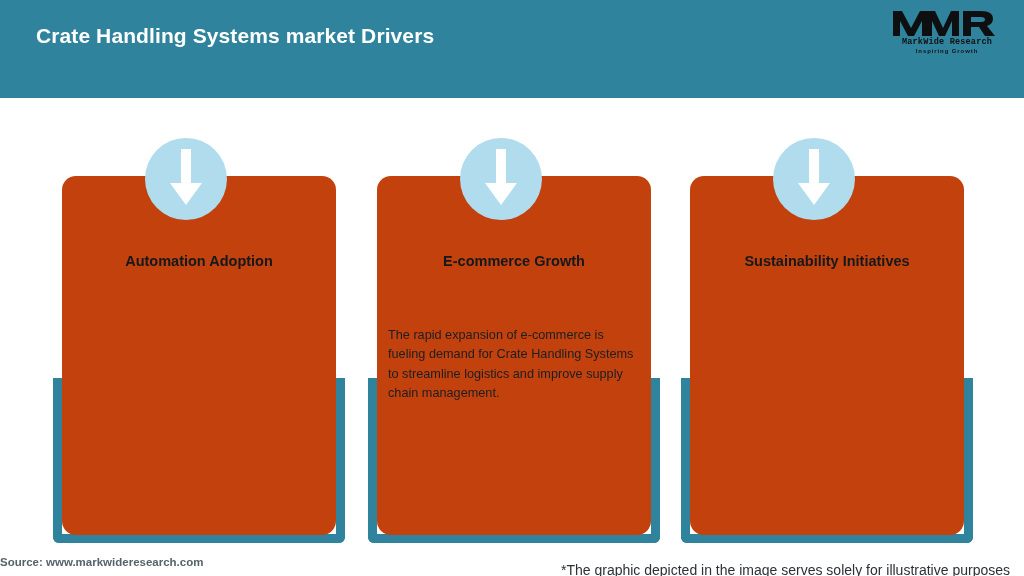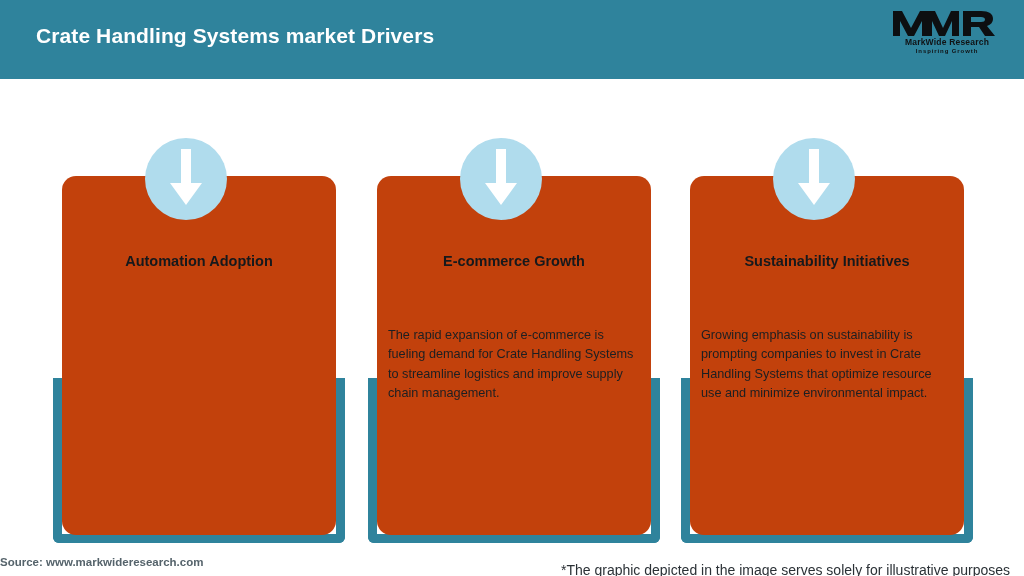--- a/index.html
+++ b/index.html
@@ -13,21 +13,21 @@
     overflow: hidden;
     font-family: "Liberation Sans", sans-serif;
     position: relative;
   }
 
   
   .header {
     position: absolute;
     left: 0; top: 0;
     width: 1024px;
-    height: 79px;
+    height: 98px;
     background: #2f839c;
   }
   .header-title {
     position: absolute;
     left: 36px;
     top: 24px;
     font-size: 21px;
     font-weight: bold;
     color: #ffffff;
     letter-spacing: 0.1px;
@@ -48,20 +48,21 @@
     margin: 0 auto;
   }
   .logo-name {
     display: block;
     font-size: 8.5px;
     font-weight: bold;
     color: #101214;
     letter-spacing: 0.2px;
     line-height: 10px;
     margin-top: -1px;
+    font-family: Liberation Mono, monospace;
   }
   .logo-tag {
     display: block;
     font-size: 6px;
     font-weight: bold;
     color: #101214;
     letter-spacing: 0.9px;
     line-height: 8px;
   }
 
@@ -202,21 +203,20 @@
     <svg width="36" height="60" viewBox="0 0 36 60">
       <path d="M13 0 L23 0 L23 34 L34 34 L18 56 L2 34 L13 34 Z" fill="#ffffff"></path>
     </svg>
   </div>
 </div>
 
 <div class="card-wrap c2">
   <div class="frame"></div>
   <div class="panel">
     <div class="panel-title">Sustainability Initiatives</div>
-    <div class="panel-desc">Growing emphasis on sustainability is prompting companies to invest in Crate Handling Systems that optimize resource use and minimize environmental impact.</div>
   </div>
   <div class="icon-circle">
     <svg width="36" height="60" viewBox="0 0 36 60">
       <path d="M13 0 L23 0 L23 34 L34 34 L18 56 L2 34 L13 34 Z" fill="#ffffff"></path>
     </svg>
   </div>
 </div>
 
 <div class="source">Source: www.markwideresearch.com</div>
 <div class="disclaimer">*The graphic depicted in the image serves solely for illustrative purposes</div>

